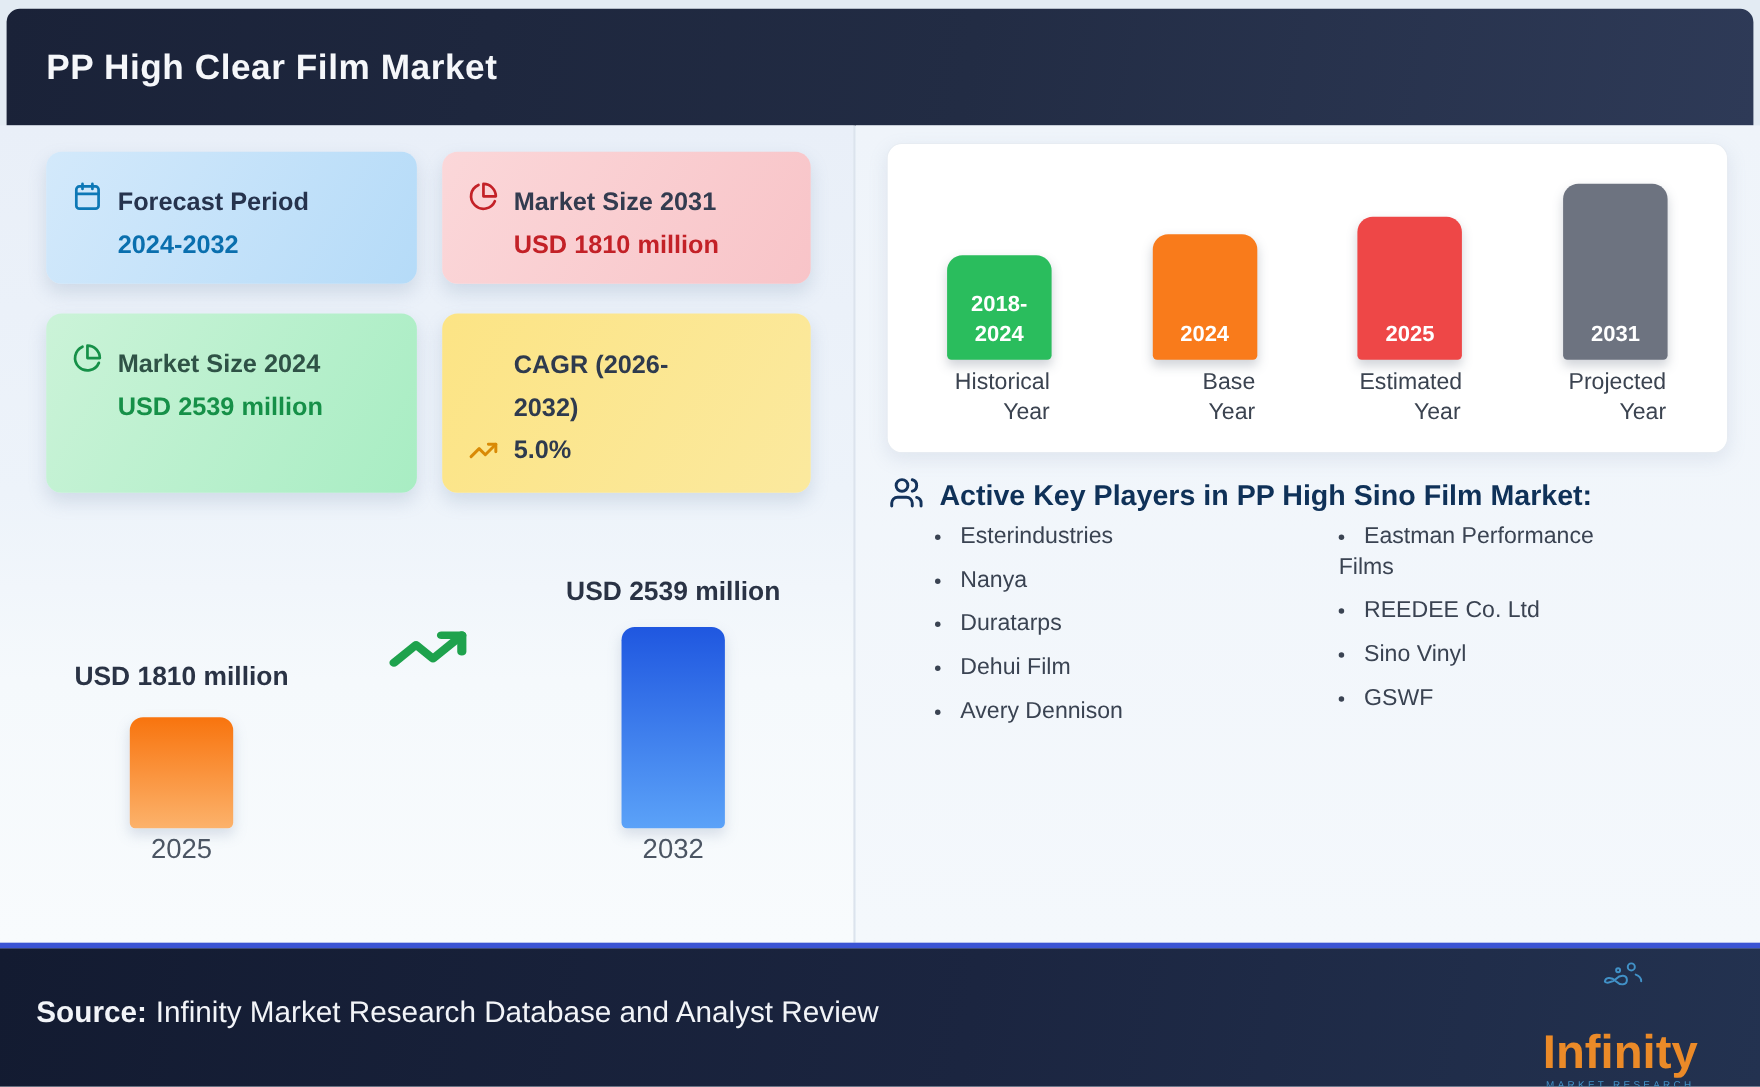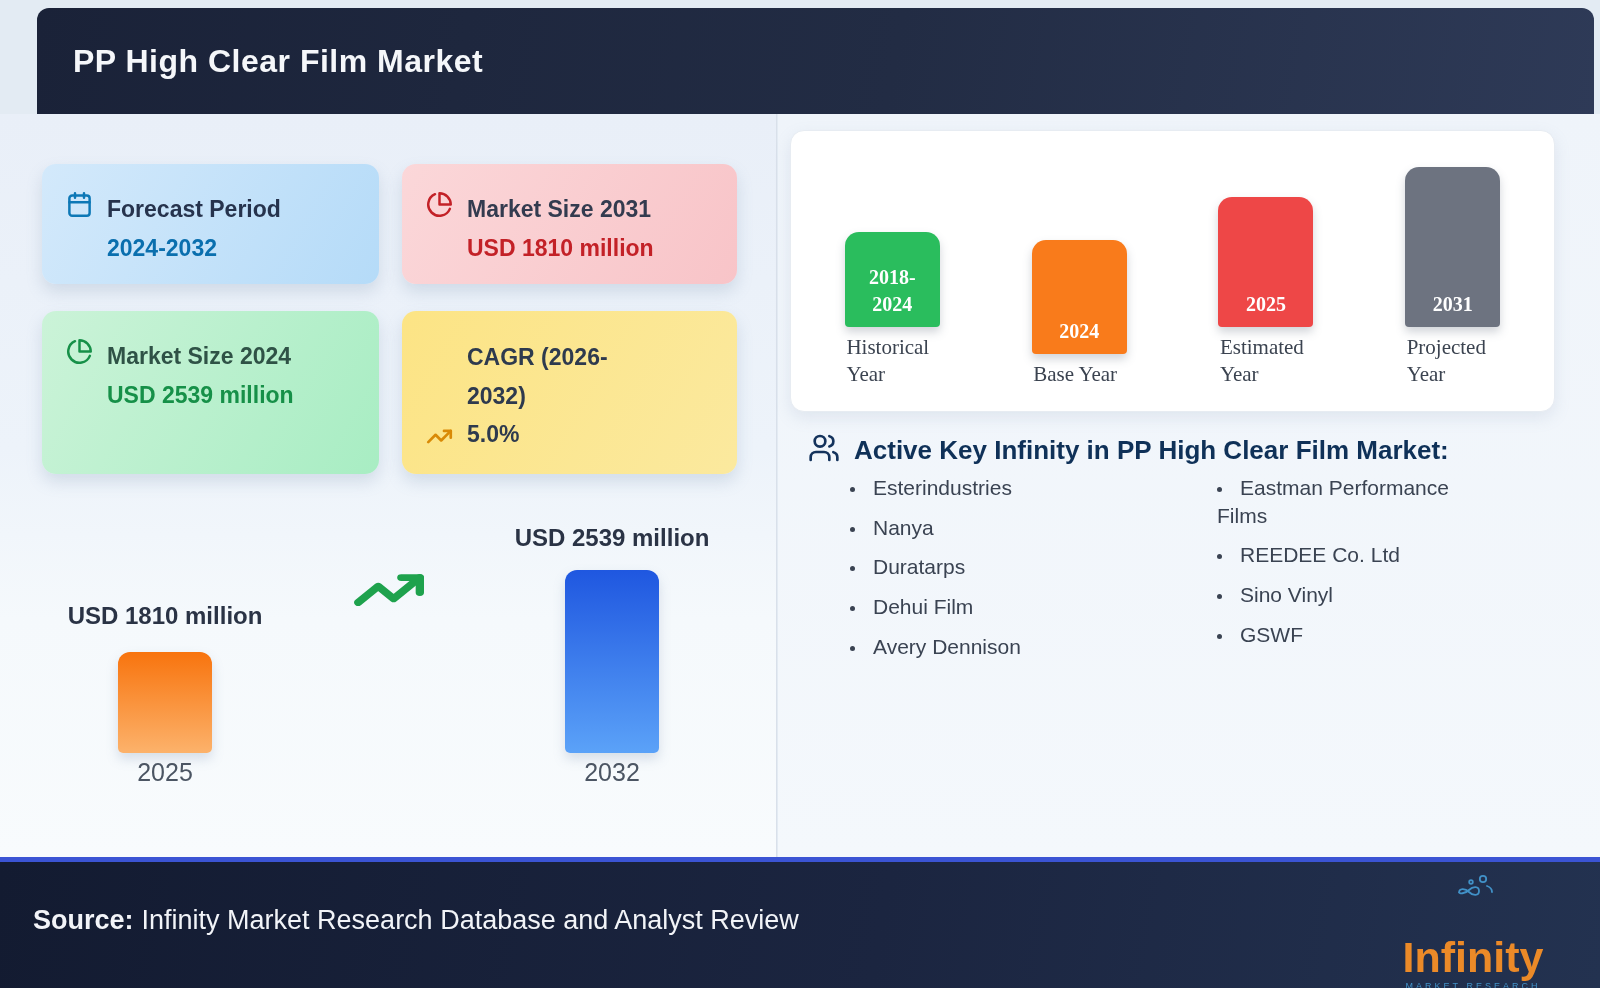--- a/index.html
+++ b/index.html
@@ -9,21 +9,21 @@
     background:#e3ebf3;
     position:relative;
     overflow:hidden;
   }
 
   
   .header {
     position:absolute; left:6px; right:6px; top:8px; height:106px;
     background:linear-gradient(100deg,#1a2238 0%,#222c44 55%,#2e3a57 100%);
     border-radius:12px 12px 0 0;
-    display:flex; align-items:center;margin-left:31px;
+    display:flex; align-items:center;
   }
   .header h1 {
     color:#f5f7fa; font-size:32px; font-weight:bold; letter-spacing:.5px;
     padding-left:36px;
   }
 
   
   .main {
     position:absolute; left:0; right:0; top:114px; height:743px;
   }
@@ -32,21 +32,21 @@
     background:linear-gradient(180deg,#e9eff8 0%,#edf3fa 45%,#f5f9fc 68%,#f8fbfd 100%);
     border-right:1px solid #d9e0ea;
   }
   .right-panel {
     position:absolute; left:778px; right:0; top:0; bottom:0;
     background:linear-gradient(180deg,#eff4fa 0%,#f4f8fc 100%);
   }
 
   
   .cards {
-    position:absolute; left:42px; top:50px;
+    position:absolute; left:42px; top:24px;
     display:grid; grid-template-columns:337px 335px;
     grid-template-rows:120px 163px; column-gap:23px; row-gap:27px;
   }
   .card {
     border-radius:14px; padding:26px 22px 20px 24px;
     display:flex; align-items:flex-start; gap:14px;
     box-shadow:0 8px 16px rgba(110,135,170,.22);
   }
   .card .cicon { flex:0 0 auto; margin-top:1px; }
   .card-title { font-size:23px; font-weight:bold; line-height:1.68; }
@@ -70,39 +70,38 @@
   .g-label { font-size:24px; font-weight:bold; color:#2a3345; }
   .g-year  { font-size:25px; color:#4b5563; }
   .g-bar {
     position:absolute; width:94px; border-radius:12px 12px 5px 5px;
     box-shadow:0 6px 12px rgba(120,140,170,.25);
   }
   .g-arrow { position:absolute; left:352px; top:446px; }
 
   
   .timeline-card {
-    position:absolute; left:12px; top:16px; width:765px; height:282px;
+    position:absolute; left:28px; top:16px; width:765px; height:282px;
     background:#ffffff; border:1px solid #e7ecf2; border-radius:14px;
     box-shadow:0 6px 16px rgba(130,150,180,.16);
     display:flex; align-items:flex-end; justify-content:space-around;
     padding:0 8px 22px 8px;
-    font-family:Liberation Serif, serif;
   }
   .t-group { display:flex; flex-direction:column; align-items:center; }
   .t-bar {
     width:95px; border-radius:14px 14px 4px 4px;
     display:flex; align-items:flex-end; justify-content:center;
     box-shadow:0 5px 10px rgba(90,100,120,.28);
   }
   .t-bar-year {
     color:#ffffff; font-size:20px; font-weight:bold; text-align:center;
     white-space:pre-line; line-height:1.35; padding-bottom:9px;
   }
   .t-cat {
-    width:92px; margin-top:7px; text-align:left;
+    width:92px; margin-top:7px; text-align:right;
     font-size:21px; color:#3b4350; line-height:1.32;
   }
 
   
   .players-head {
     position:absolute; left:30px; top:318px;
     display:flex; align-items:center; gap:14px;
   }
   .players-head h2 { font-size:26px; font-weight:bold; color:#0f3158; }
   .players-col { position:absolute; top:360px; list-style:disc inside; }
@@ -249,21 +248,21 @@
 
       <div class="players-head">
         <span>
           <svg width="32" height="32" viewBox="0 0 24 24" fill="none" stroke="#14335c" stroke-width="2" stroke-linecap="round" stroke-linejoin="round">
             <path d="M16 21v-2a4 4 0 0 0-4-4H6a4 4 0 0 0-4 4v2"></path>
               <circle cx="9" cy="7" r="4"></circle>
             <path d="M22 21v-2a4 4 0 0 0-3-3.87"></path>
               <path d="M16 3.13a4 4 0 0 1 0 7.75"></path>
           </svg>
         </span>
-        <h2>Active Key Infinity in PP High Clear Film Market:</h2>
+        <h2>Active Key Players in PP High Sino Film Market:</h2>
       </div>
 
       <ul class="players-col players-col--1">
         <li>Esterindustries</li>
         <li>Nanya</li>
         <li>Duratarps</li>
         <li>Dehui Film</li>
         <li>Avery Dennison</li>
       </ul>
       <ul class="players-col players-col--2">

